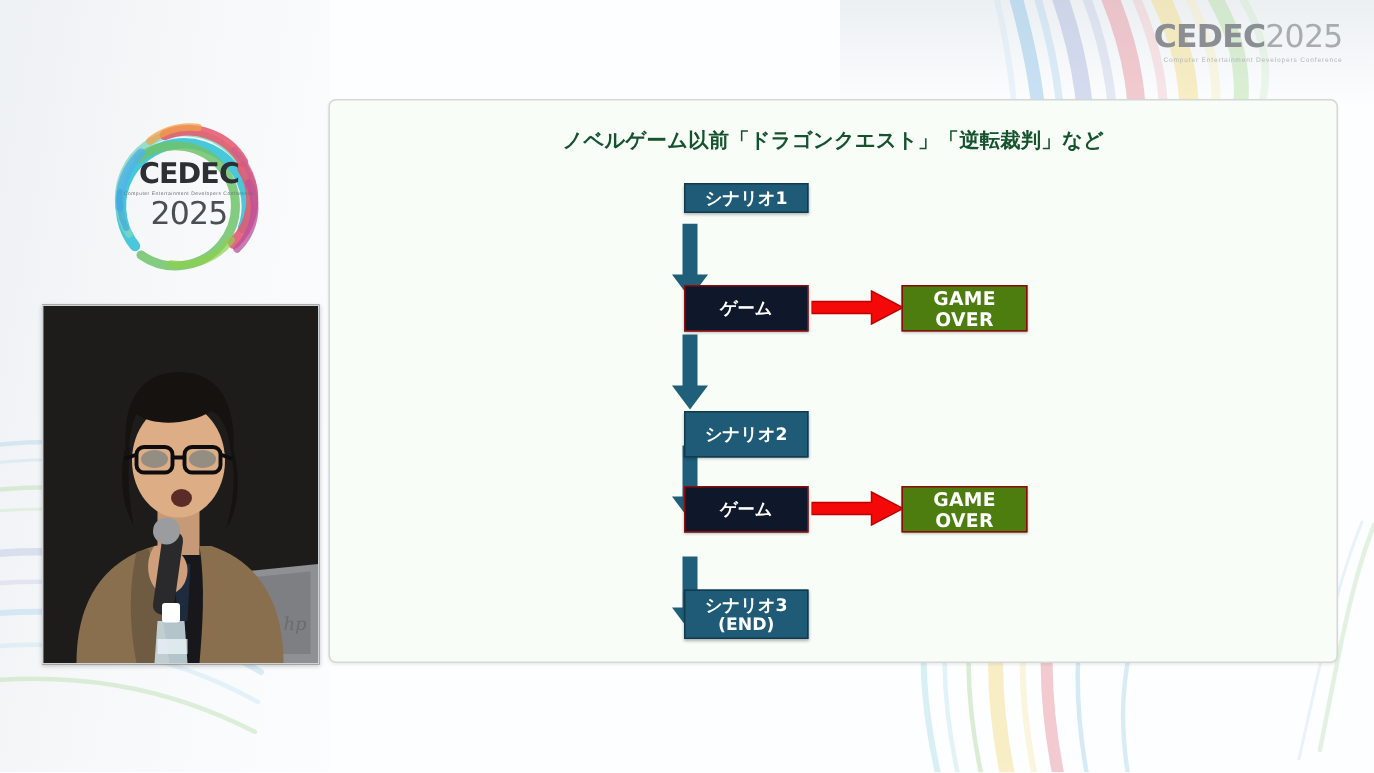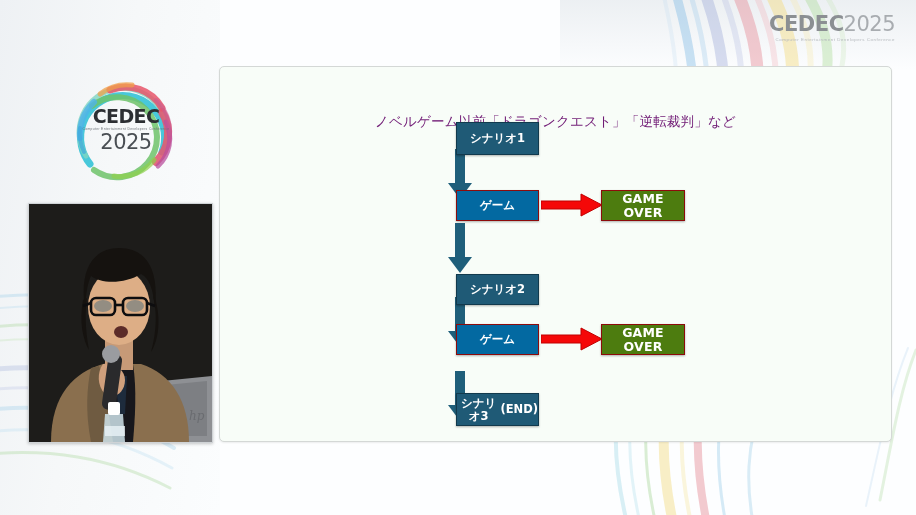--- a/index.html
+++ b/index.html
@@ -136,24 +136,23 @@
     box-shadow: 0 1px 2px rgba(0,0,0,.07);
     overflow: hidden;
   }
   .slide-title {
     position: absolute;
     left: 0; right: 0;
     top: 18px;
     text-align: center;
     font-family: "DejaVu Sans", sans-serif;
     font-size: 13.5px;
-    font-weight: normal;
-    color: #701a75;
+    font-weight: bold;
+    color: #14532d;
     letter-spacing: .2px;
-    margin-top: 28px;
   }
 
   
   .flow { position: absolute; inset: 0; }
 
   .node {
     position: absolute;
     display: flex;
     align-items: center;
     justify-content: center;
@@ -164,21 +163,21 @@
     line-height: 1.12;
     box-sizing: border-box;
   }
   .node.scenario {
     background: #1f5a76;
     border: 1px solid #123a4d;
     font-size: 11.5px;
     box-shadow: 0 1px 2px rgba(0,0,0,.3);
   }
   .node.game {
-    background: #0369a1;
+    background: #0f172a;
     border: 1px solid #8d0b0b;
     font-size: 11.5px;
     box-shadow: 0 1px 2px rgba(0,0,0,.3);
   }
   .node.gameover {
     background: #4d7c0f;
     border: 1px solid #8d0b0b;
     font-size: 12.5px;
     letter-spacing: .2px;
     box-shadow: 0 1px 2px rgba(0,0,0,.3);
@@ -343,21 +342,21 @@
       </svg>
 
       <svg class="h-arrow" style="left:321px; top:126px;" width="62" height="24" viewBox="0 0 62 24">
         <polygon points="0,8 40,8 40,1 61,12 40,23 40,16 0,16" fill="#f50808" stroke="#c00000" stroke-width="1"></polygon>
       </svg>
 
       <svg class="h-arrow" style="left:321px; top:260px;" width="62" height="24" viewBox="0 0 62 24">
         <polygon points="0,8 40,8 40,1 61,12 40,23 40,16 0,16" fill="#f50808" stroke="#c00000" stroke-width="1"></polygon>
       </svg>
 
-      <div class="node scenario" style="left:236px; top:55px; width:83px; height:33px;justify-content:center;">
+      <div class="node scenario" style="left:236px; top:55px; width:83px; height:20px;justify-content:center;">
         <span>シナリオ1</span>
       </div>
 
       <div class="node game" style="left:236px; top:123px; width:83px; height:31px;">
         <span>ゲーム</span>
       </div>
 
       <div class="node gameover" style="left:381px; top:123px; width:84px; height:31px;">
         <span>GAME OVER</span>
       </div>
@@ -367,21 +366,21 @@
       </div>
 
       <div class="node game" style="left:236px; top:257px; width:83px; height:31px;">
         <span>ゲーム</span>
       </div>
 
       <div class="node gameover" style="left:381px; top:257px; width:84px; height:31px;">
         <span>GAME OVER</span>
       </div>
 
-      <div class="node scenario" style="left:236px; top:326px; width:83px; height:33px; flex-direction:row;">
+      <div class="node scenario" style="left:236px; top:326px; width:83px; height:33px; flex-direction:column;">
         <span class="nl2">シナリオ3</span>
         <span class="nl2">(END)</span>
       </div>
 
     </div>
   </div>
 
 </div>
 
 </body></html>

